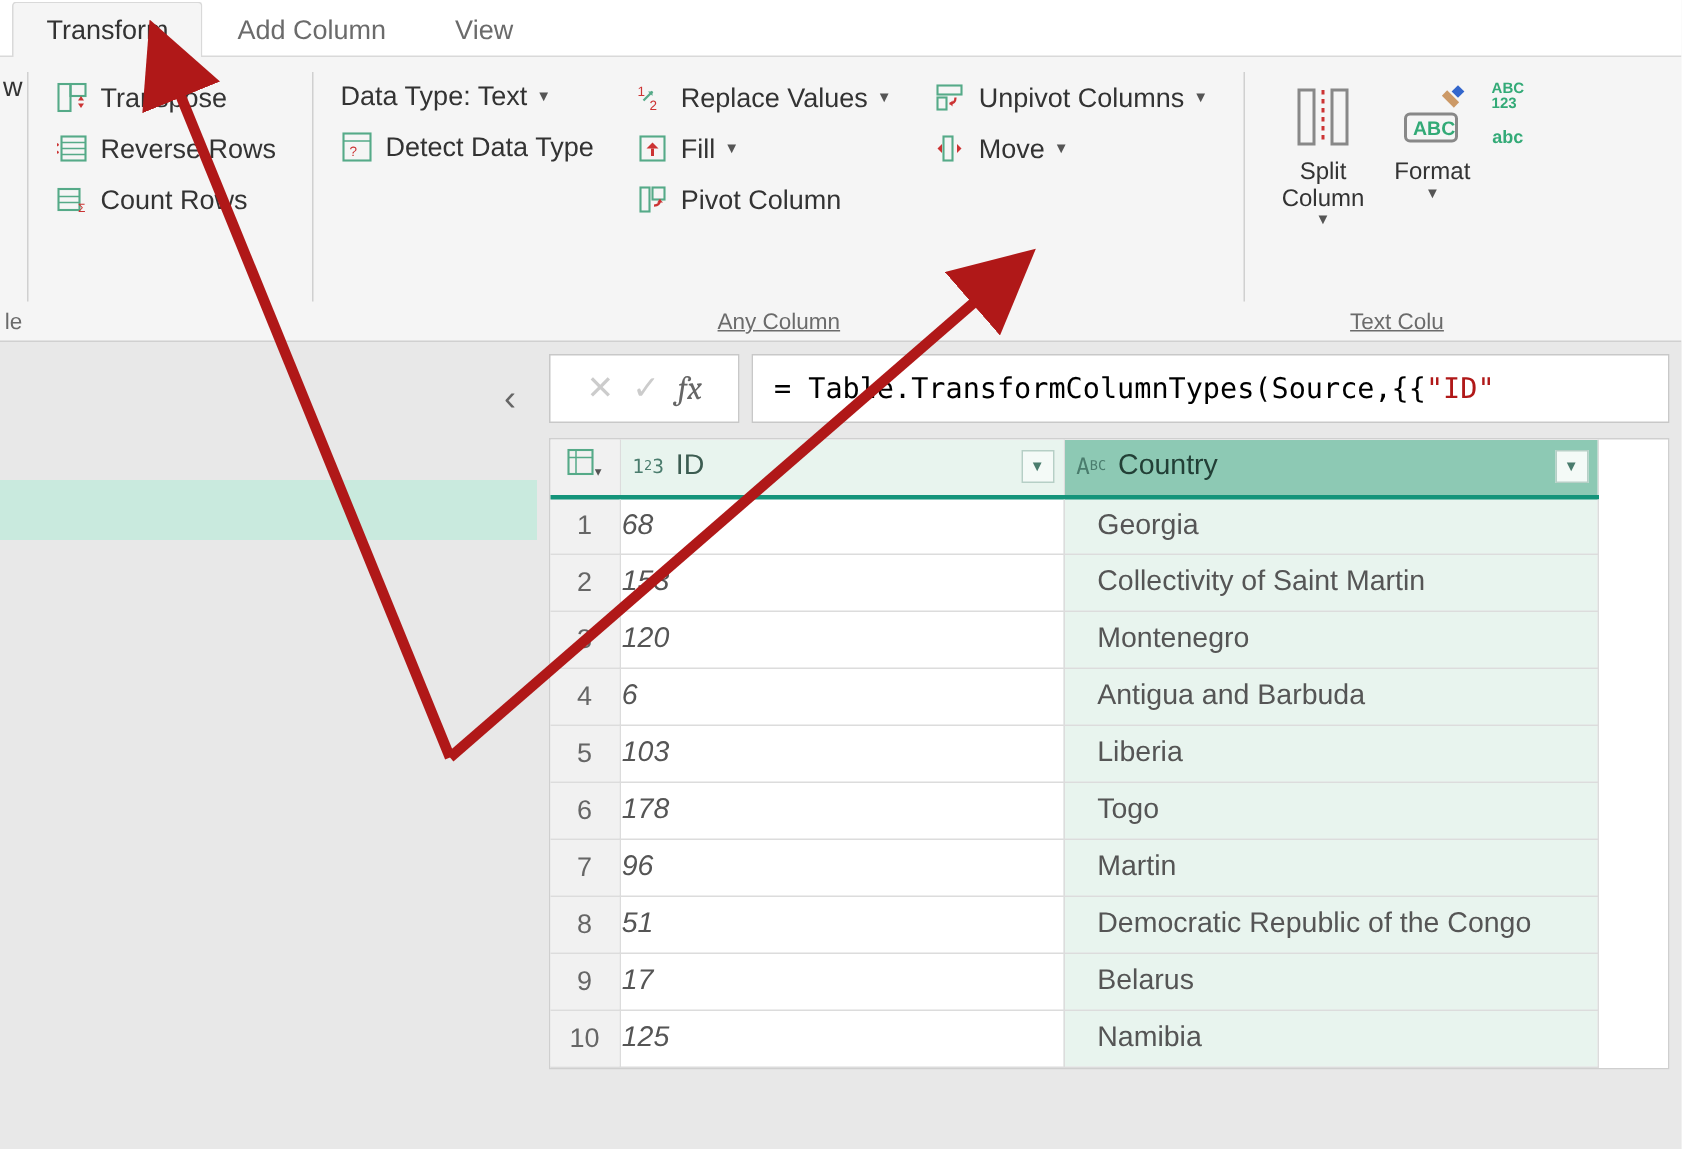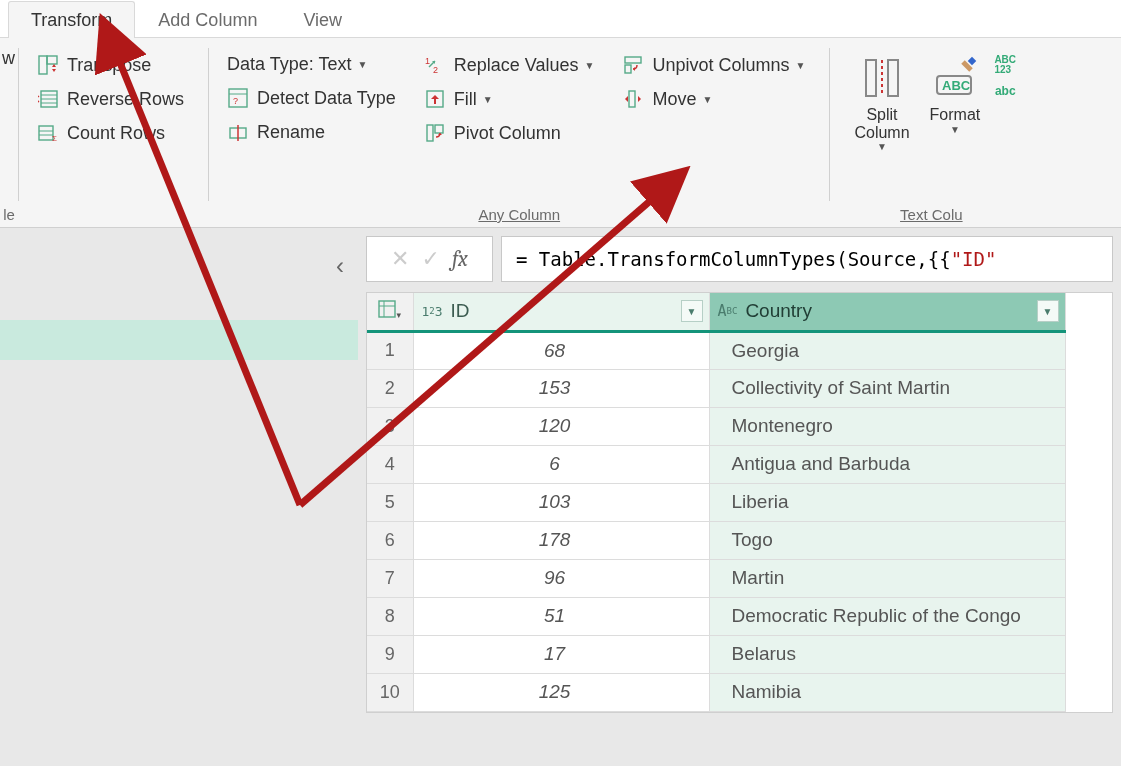--- a/index.html
+++ b/index.html
@@ -224,21 +224,21 @@
   .col-country { width: 356px; }
   .colhdr-inner { display:flex; align-items:center; height:100%; }
   .type-icon { display:inline-flex; align-items:center; margin-right:8px; font-family: Consolas, monospace; font-size:15px; color:#4a7c6d; }
   .filter-btn {
     position:absolute; right:6px; top:50%; transform:translateY(-50%);
     width:22px; height:22px; border:1px solid #b6cfc6; background:#f4faf7;
     display:flex; align-items:center; justify-content:center;
     font-size:10px; color:#4a7c6d; cursor:pointer;
   }
   .grid tbody td.idcell {
-    text-align: center;
+    text-align: left;
     font-style: italic;
     color: #555;
     padding-right: 14px;
     background:#fff;
   }
   .grid tbody td.countrycell {
     text-align: left;
     color: #555;
     padding-left: 22px;
     background: #e8f4ee;
@@ -318,29 +318,20 @@
         </div>
         <div class="r-btn">
           <span class="ic">
             <svg width="20" height="20">
                 <rect x="1" y="1" width="18" height="18" fill="none" stroke="#5a8" stroke-width="1.4"></rect>
                 <line x1="1" y1="6" x2="19" y2="6" stroke="#5a8"></line>
                 <text x="5" y="16" font-size="9" fill="#c33">?</text>
               </svg>
           </span>
           <span>Detect Data Type</span>
-        </div>
-        <div class="r-btn">
-          <span class="ic">
-            <svg width="20" height="20">
-                <rect x="2" y="6" width="16" height="10" fill="none" stroke="#5a8" stroke-width="1.4"></rect>
-                <line x1="10" y1="3" x2="10" y2="19" stroke="#c33" stroke-width="1.5"></line>
-              </svg>
-          </span>
-          <span>Rename</span>
         </div>
       </div>
       <div class="btn-col" style="margin-left:14px;">
         <div class="r-btn">
           <span class="ic">
             <svg width="20" height="20">
                 <text x="0" y="9" font-size="9" fill="#c33">1</text>
                 <text x="8" y="18" font-size="9" fill="#c33">2</text>
                 <path d="M4 12 L10 6" stroke="#5a8" stroke-width="1.5" marker-end=""></path>
                 <polygon points="10,6 7,6 10,9" fill="#5a8"></polygon>

